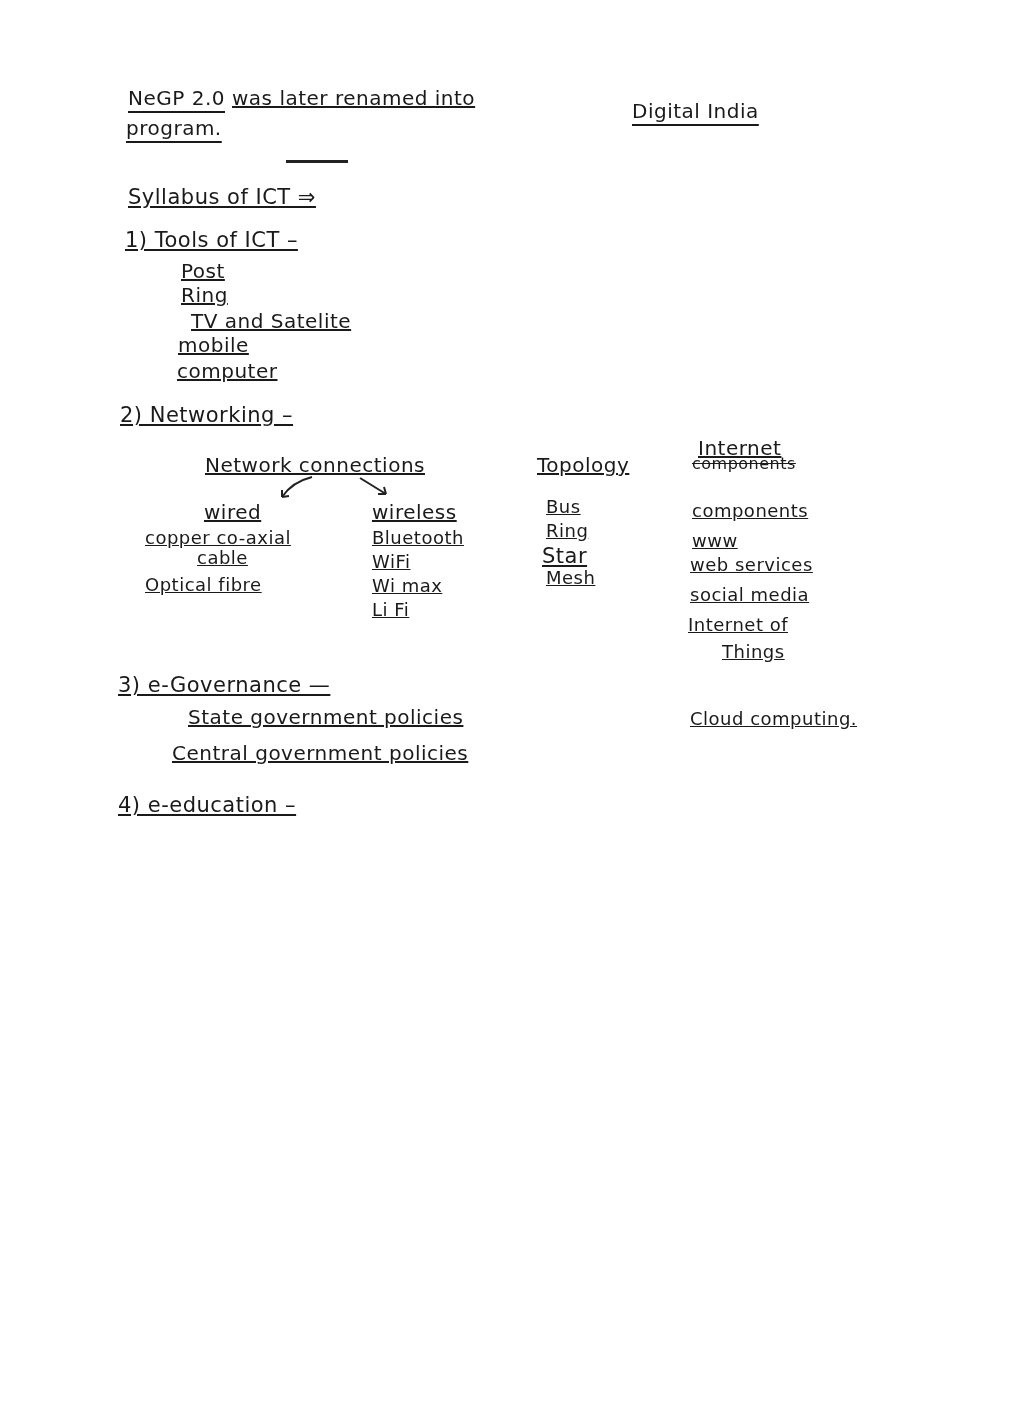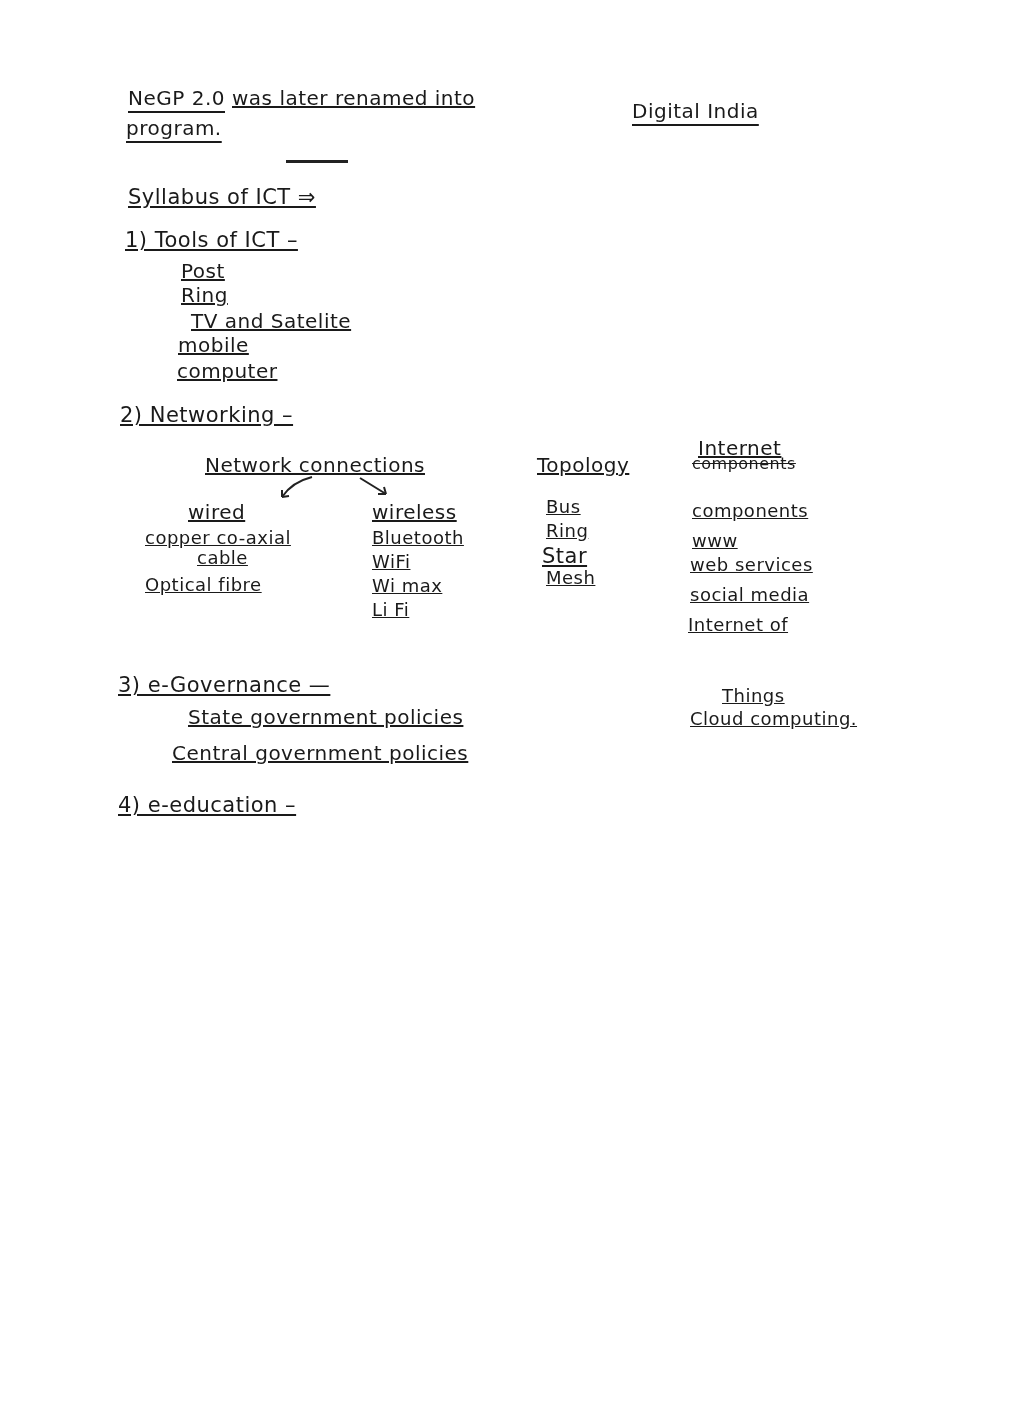--- a/index.html
+++ b/index.html
@@ -34,21 +34,21 @@
 <div class="hw" style="left:120px;top:403px;font-size:21px;">2) Networking –</div>
 <div class="hw" style="left:205px;top:453px;">Network connections</div>
 
 <svg class="arrow" style="left:270px;top:470px;" width="130" height="40">
   <path d="M42 7 Q22 12 12 27" stroke="#222" stroke-width="2" fill="none"></path>
   <path d="M12 27 L12 20 M12 27 L19 26" stroke="#222" stroke-width="2" fill="none"></path>
   <path d="M90 8 L116 24" stroke="#222" stroke-width="2" fill="none"></path>
   <path d="M116 24 L108 24 M116 24 L114 17" stroke="#222" stroke-width="2" fill="none"></path>
 </svg>
 
-<div class="hw" style="left:188px;top:500px;">wired</div>
+<div class="hw" style="left:204px;top:500px;">wired</div>
 <div class="hw" style="left:145px;top:527px;font-size:18px;">copper co-axial</div>
 <div class="hw" style="left:197px;top:547px;font-size:18px;">cable</div>
 <div class="hw" style="left:145px;top:574px;font-size:18px;">Optical fibre</div>
 
 <div class="hw" style="left:372px;top:500px;">wireless</div>
 <div class="hw" style="left:372px;top:527px;font-size:18px;">Bluetooth</div>
 <div class="hw" style="left:372px;top:551px;font-size:18px;">WiFi</div>
 <div class="hw" style="left:372px;top:575px;font-size:18px;">Wi max</div>
 <div class="hw" style="left:372px;top:599px;font-size:18px;">Li Fi</div>
 
@@ -58,20 +58,20 @@
 <div class="hw" style="left:542px;top:544px;font-size:21px;">Star</div>
 <div class="hw" style="left:546px;top:567px;font-size:18px;text-align:center;">Mesh</div>
 
 <div class="hw" style="left:698px;top:436px;">Internet</div>
 <div class="hw strike" style="left:692px;top:454px;font-size:16px;">components</div>
 <div class="hw" style="left:692px;top:500px;font-size:18px;">components</div>
 <div class="hw" style="left:692px;top:530px;font-size:18px;">www</div>
 <div class="hw" style="left:690px;top:554px;font-size:18px;">web services</div>
 <div class="hw" style="left:690px;top:584px;font-size:18px;">social media</div>
 <div class="hw" style="left:688px;top:614px;font-size:18px;">Internet of</div>
-<div class="hw" style="left:722px;top:641px;font-size:18px;margin-top:44px;">Things</div>
+<div class="hw" style="left:722px;top:641px;font-size:18px;">Things</div>
 <div class="hw" style="left:690px;top:668px;font-size:18px;margin-top:40px;">Cloud computing.</div>
 
 <div class="hw" style="left:118px;top:673px;font-size:21px;">3) e-Governance —</div>
 <div class="hw" style="left:188px;top:705px;">State government policies</div>
 <div class="hw" style="left:172px;top:741px;">Central government policies</div>
 
 <div class="hw" style="left:118px;top:793px;font-size:21px;">4) e-education –</div>
 
 </body></html>

